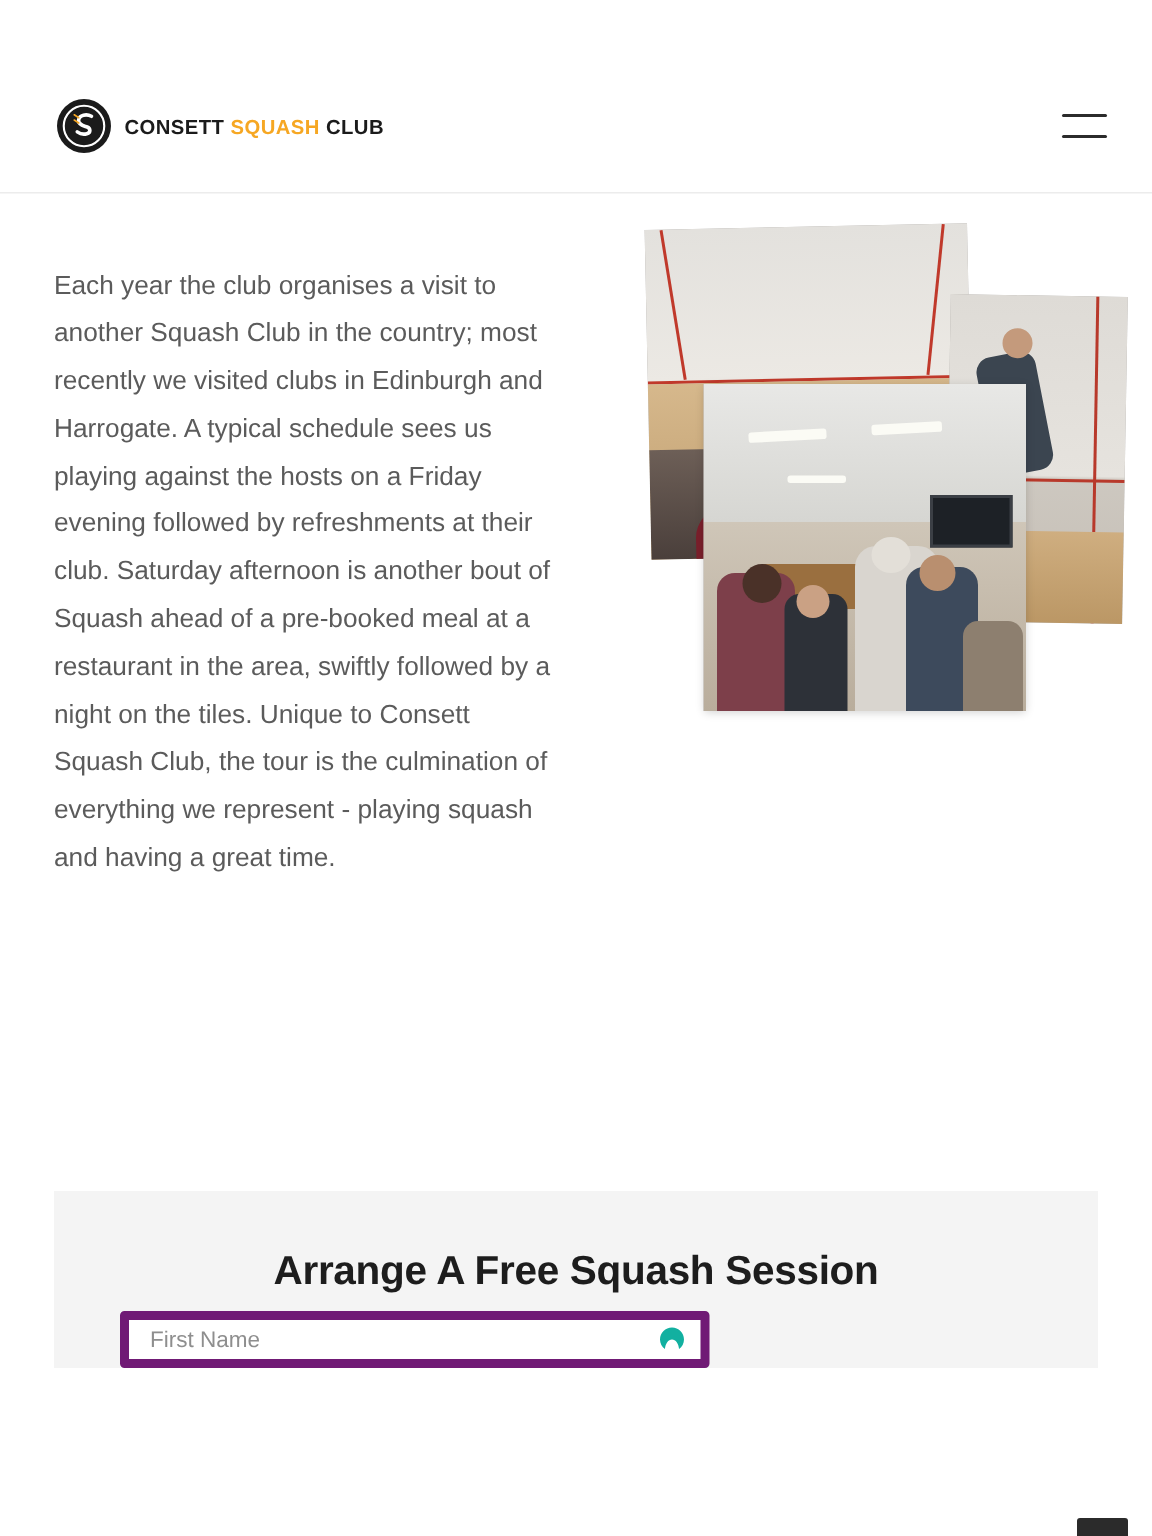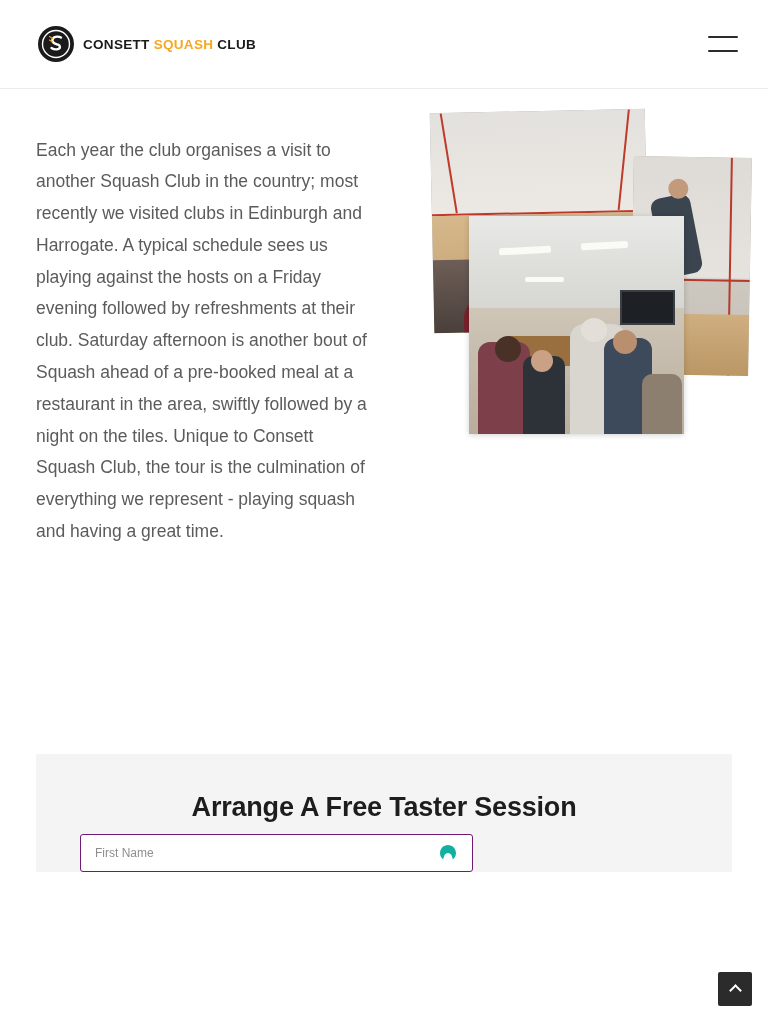--- a/index.html
+++ b/index.html
@@ -21,20 +21,21 @@
   
   .site-header {
     position: relative;
     height: 89px;
     background: #ffffff;
     border-bottom: 1px solid #ececec;
     display: flex;
     align-items: center;
     justify-content: space-between;
     padding: 0 30px 0 38px;
+    margin-top: 40px;
   }
   .brand {
     display: flex;
     align-items: center;
     gap: 9px;
     text-decoration: none;
   }
   .brand-mark {
     width: 36px; height: 36px;
     border-radius: 50%;
@@ -291,25 +292,25 @@
     color: #1d1d1d;
   }
   .field-wrap {
     position: relative;
     margin-top: 11px;
     width: 393px;
   }
   .field-wrap input {
     width: 100%;
     height: 38px;
-    border: 1px solid #701a75;
+    border: 6px solid #701a75;
     background: #ffffff;
     border-radius: 3px;
     padding: 0 40px 0 14px;
-    font-size: 12px;
+    font-size: 15px;
     color: #3a3a3a;
     font-family: "Liberation Sans", sans-serif;
     outline: none;
   }
   .field-wrap input::placeholder { color: #8e8e8e; }
   .field-badge {
     position: absolute;
     right: 14px; top: 50%;
     transform: translateY(-50%);
     width: 22px; height: 22px;
@@ -409,21 +410,21 @@
           <div class="p-d"></div>
           <div class="p-d-h"></div>
           <div class="p-e"></div>
         </div>
 
       </div>
     </div>
   </div>
 
   <div class="taster">
-    <h2>Arrange A Free Taster Session</h2>
+    <h2>Arrange A Free Squash Session</h2>
 
     <div class="field-wrap">
       <input type="text" placeholder="First Name" style="">
       <span class="field-badge">
         <svg width="22" height="22" viewBox="0 0 22 22" aria-hidden="true">
           <path d="M11 3 C6.6 3 3 6.6 3 11 C3 13.6 4.3 16 6.3 17.4 C6.6 13.8 8.5 11 11 11 C13.5 11 15.4 13.8 15.7 17.4 C17.7 16 19 13.6 19 11 C19 6.6 15.4 3 11 3 Z" fill="#12b0a0"></path>
         </svg>
       </span>
     </div>
   </div>

